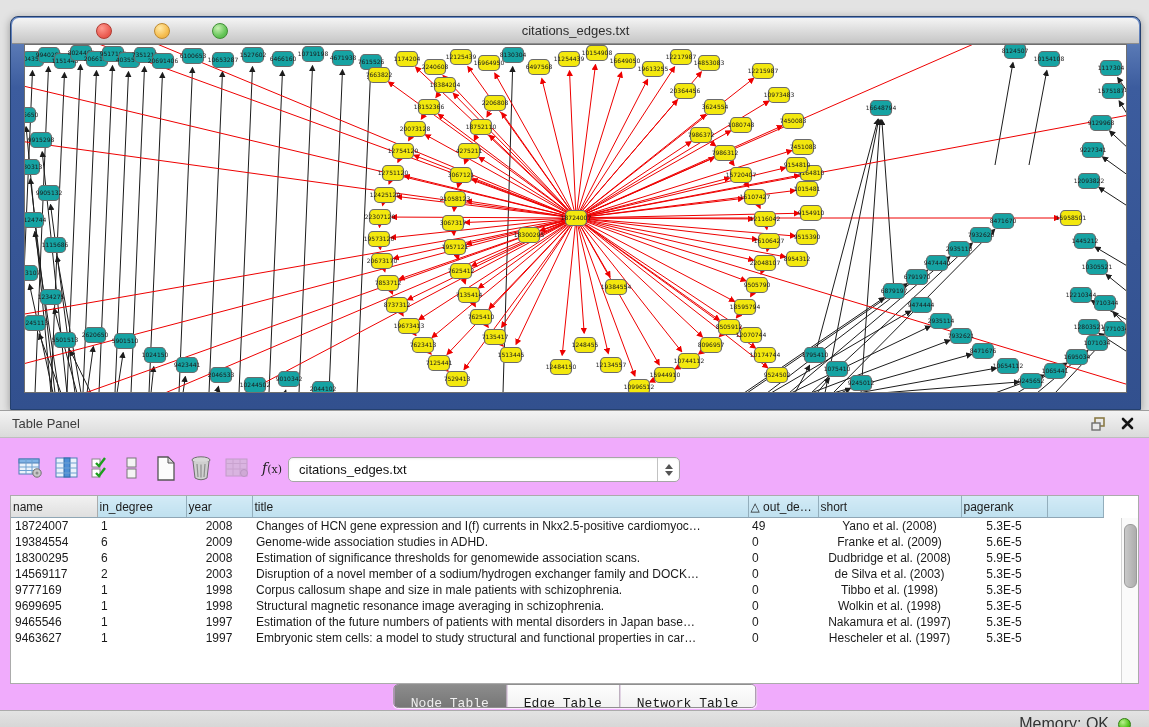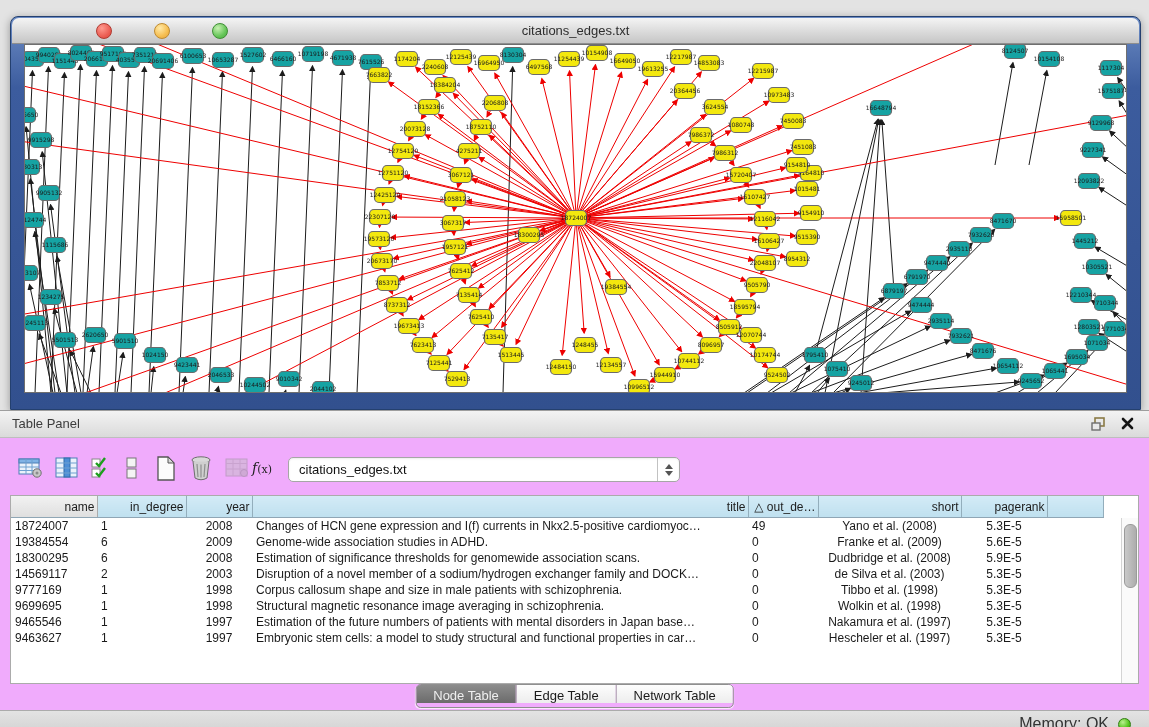--- a/index.html
+++ b/index.html
@@ -45,36 +45,36 @@
   #combo-label{position:absolute;left:10px;top:0;height:23px;line-height:23px;font-size:13px;color:#111;}
   #combo-cap{position:absolute;right:0;top:0;bottom:0;width:21px;border-left:1px solid #C2C2C2;
     display:flex;flex-direction:column;align-items:center;justify-content:center;gap:2px;}
   .tri-up{width:0;height:0;border-left:4px solid transparent;border-right:4px solid transparent;border-bottom:5px solid #555;}
   .tri-dn{width:0;height:0;border-left:4px solid transparent;border-right:4px solid transparent;border-top:5px solid #555;}
 
   
   #tbl-wrap{position:absolute;left:10px;right:10px;top:84px;height:189px;background:#FFFFFF;
     border:1px solid #ABABAB;box-sizing:border-box;overflow:hidden;}
   #tbl{border-collapse:collapse;table-layout:fixed;width:1092px;}
-  #tbl th{height:21px;font-size:12px;font-weight:normal;color:#1C1C1C;text-align:right;
+  #tbl th{height:21px;font-size:12px;font-weight:normal;color:#1C1C1C;text-align:left;
     background:linear-gradient(180deg,#D3EBF6,#BFE0EF);border-right:1px solid #93AEBC;border-bottom:1px solid #8FA6B5;
     overflow:hidden;white-space:nowrap;padding:0 2px;cursor:pointer;}
   #tbl th.gray{background:linear-gradient(180deg,#F2F2F2,#DFDFDF);border-right:1px solid #ABABAB;}
   #tbl td{height:16px;font-size:12px;color:#1A1A1A;white-space:nowrap;overflow:hidden;padding:0 4px;}
   #tbl tr.datarow{cursor:default;}
   .al{text-align:left;} .ac{text-align:center;}
   #vscroll{position:absolute;right:0;top:22px;bottom:0;width:16px;background:#FAFAFA;border-left:1px solid #D4D4D4;}
   #vthumb{position:absolute;left:2px;top:6px;width:11px;height:62px;border-radius:6px;
     background:linear-gradient(90deg,#C9C9C9,#ADADAD);border:1px solid #9A9A9A;cursor:pointer;}
 
   
   #tabs{position:absolute;left:50%;transform:translateX(-50%);top:273px;height:22px;display:flex;
     border:1px solid #8F8F8F;border-radius:5px;overflow:hidden;box-shadow:0 1px 1px rgba(255,255,255,.8);}
-  .tab{height:18px;line-height:22px;padding:0 17px;font-size:13px;color:#1A1A1A;cursor:pointer;
-    background:linear-gradient(180deg,#FDFDFD,#EDEDED);border-left:1px solid #ABABAB;}
+  .tab{height:18px;line-height:22px;padding:8px 17px;font-size:13px;color:#1A1A1A;cursor:pointer;
+    background:linear-gradient(180deg,#FDFDFD,#EDEDED);border-left:1px solid #ABABAB;font-family:Liberation Mono, monospace;}
   .tab:first-child{border-left:none;}
   .tab.sel{background:linear-gradient(180deg,#8C8C8C,#6B6B6B);color:#EFEFEF;}
 
   
   #statusbar{position:absolute;left:0;right:0;bottom:0;height:26px;
     background:linear-gradient(180deg,#E3E3E3,#CFCFCF);border-top:1px solid #ABABAB;}
   #mem-label{position:absolute;right:40px;top:0;height:26px;line-height:26px;font-size:16px;color:#333;}
   #mem-dot{position:absolute;right:18px;top:7px;width:13px;height:13px;border-radius:50%;
     background:radial-gradient(circle at 35% 30%,#B9F08E,#52C41A 60%,#3A9E12);border:1px solid #2F7D0E;box-sizing:border-box;}
 </style>
@@ -646,21 +646,21 @@
         <path d="M8,9 L9,22 M12,9.5 V22.5 M16,9 L15,22" stroke="#8F8F8F" stroke-width="1.2" fill="none"></path>
       </svg>
     </div>
     <div class="tb-icon" style="left:222px;width:30px;">
       <svg width="24" height="20" viewBox="0 0 24 20" opacity="0.45">
         <rect x="1" y="1" width="21" height="17" fill="#BFBFBF" stroke="#8A8A8A"></rect>
         <path d="M1,5.5 H22 M8,1 V18 M15,1 V18 M1,11 H22" stroke="#9A9A9A"></path>
         <circle cx="19" cy="15" r="3.5" fill="#A8A8A8" stroke="#7C7C7C"></circle>
       </svg>
     </div>
-    <div class="tb-icon" style="left:246px;width:32px;font-family:'DejaVu Serif',serif;font-size:14px;color:#222;">
+    <div class="tb-icon" style="left:256px;width:32px;font-family:'DejaVu Serif',serif;font-size:14px;color:#222;">
       <span><i>f</i><span style="font-size:11px;">(x)</span></span>
     </div>
 
     <div id="combo">
       <span id="combo-label">citations_edges.txt</span>
       <div id="combo-cap">
         <span class="tri-up"></span>
           <span class="tri-dn"></span>
       </div>
     </div>

